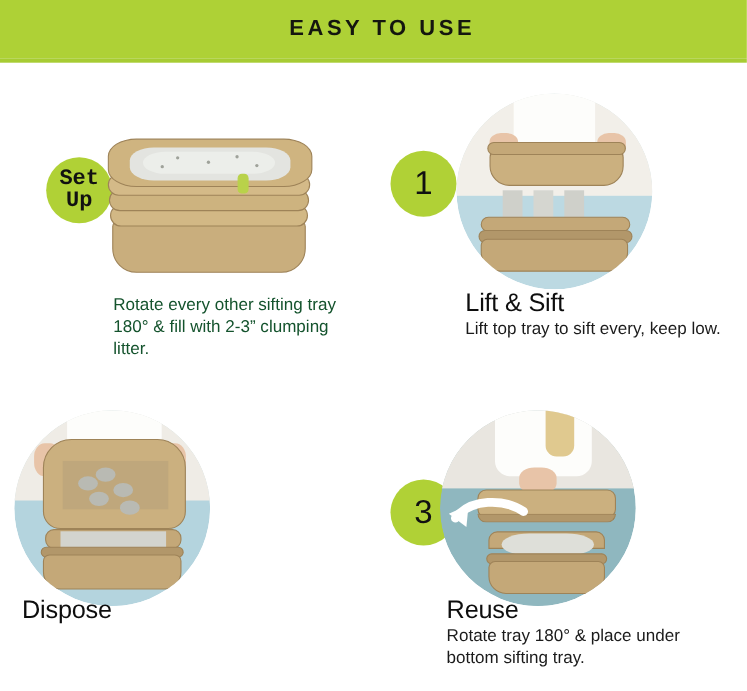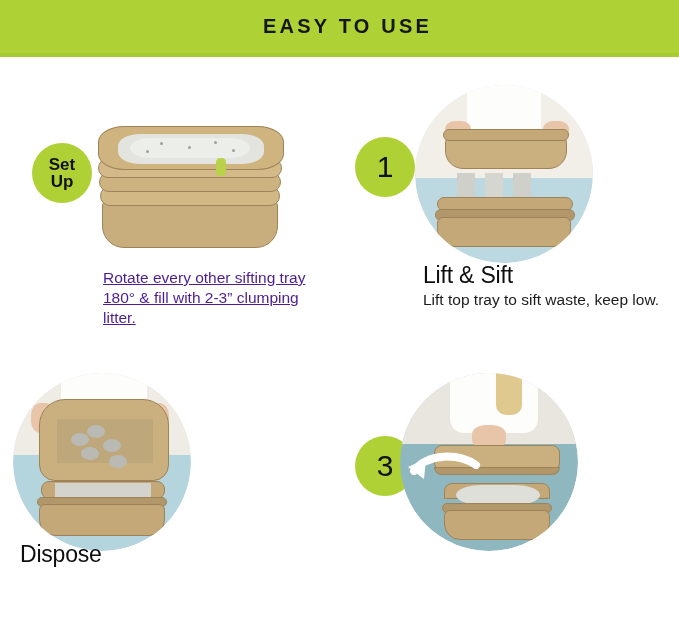--- a/index.html
+++ b/index.html
@@ -34,22 +34,22 @@
   .panel.p2 { left:0;   top:286px; }
   .panel.p3 { left:340px; top:286px; }
 
   
   .badge {
     position:absolute; border-radius:50%;
     background:#b0d136;
     display:flex; align-items:center; justify-content:center;
     text-align:center; color:#111; line-height:1.02;
   }
-  .badge.setup { left:32px; top:86px; width:60px; height:60px;
-                 font-size:17px; font-weight:bold; }
+  .badge.setup { left:42px; top:86px; width:60px; height:60px;
+                 font-size:20px; font-weight:bold;font-family:Liberation Mono, monospace; }
   .badge.num   { left:35px; top:80px; width:60px; height:60px;
                  font-size:30px; font-weight:normal; }
   .panel.p1 .badge.num, .panel.p3 .badge.num { left:15px; }
   .panel.p2 .badge.num, .panel.p3 .badge.num { top:93px; }
   .badge .l1, .badge .l2 { display:block; }
 
   
   .photo {
     position:absolute; border-radius:50%; overflow:hidden;
   }
@@ -95,21 +95,21 @@
   .panel.p2 .txt { left:20px;  top:198px; width:240px; }
   .panel.p3 .txt { left:66px;  top:198px; width:252px; }
 
   .heading {
     font-size:23px; font-weight:normal; color:#0e0e0e;
     letter-spacing:-0.2px; margin-bottom:1px;
   }
   .body {
     font-size:15.5px; color:#1b1b1b; line-height:1.27;
   }
-  .body-only { font-size:15.5px; color:#4c1d95; line-height:1.30;text-decoration:underline; }
+  .body-only { font-size:15.5px; color:#14532d; line-height:1.30; }
 </style>
 </head>
 <body>
 
 <div class="page">
 
   <div class="banner">
     <div class="banner-title">EASY TO USE</div>
   </div>
   <div class="banner-underline"></div>
@@ -162,21 +162,21 @@
         <div class="litter" style="left:42px; top:88px; width:18px; height:38px; background:#cfd0ca;"></div>
         <div class="litter" style="left:70px; top:88px; width:18px; height:38px; background:#d5d6d0;"></div>
         <div class="litter" style="left:98px; top:88px; width:18px; height:38px; background:#cfd0ca;"></div>
         <div class="tray" style="left:22px; top:112px; width:136px; height:14px; border-radius:8px;"></div>
         <div class="tray tray-dark" style="left:20px; top:124px; width:140px; height:12px; border-radius:8px;"></div>
         <div class="tray" style="left:22px; top:132px; width:134px; height:30px; border-radius:6px 6px 18px 18px;"></div>
       </div>
 
       <div class="txt">
         <div class="heading">Lift &amp; Sift</div>
-        <div class="body">Lift top tray to sift waste, keep low.</div>
+        <div class="body">Lift top tray to sift every, keep low.</div>
       </div>
     </div>
 
     <div class="panel p2">
 
       <div class="badge num">2</div>
 
       <div class="photo">
         <div class="circ-bg light2"></div>
         <div class="wall w2"></div>
@@ -217,16 +217,20 @@
         <div class="litter" style="left:56px; top:112px; width:84px; height:20px; border-radius:30px/12px; background:#dedfd9;"></div>
         <div class="tray tray-dark" style="left:42px; top:130px; width:110px; height:10px; border-radius:6px;"></div>
         <div class="tray" style="left:44px; top:137px; width:106px; height:30px; border-radius:6px 6px 16px 16px;"></div>
 
         <svg class="arrow-svg" viewBox="0 0 78 48">
           <path d="M10 26 C 24 8, 54 8, 72 20" stroke="#ffffff" stroke-width="8" fill="none" stroke-linecap="round"></path>
           <path d="M4 22 L 22 14 L 20 34 Z" fill="#ffffff"></path>
         </svg>
       </div>
 
+      <div class="txt">
+        <div class="heading">Reuse</div>
+        <div class="body">Rotate tray 180° &amp; place under bottom sifting tray.</div>
+      </div>
     </div>
 
   </div>
 </div>
 
 </body></html>

